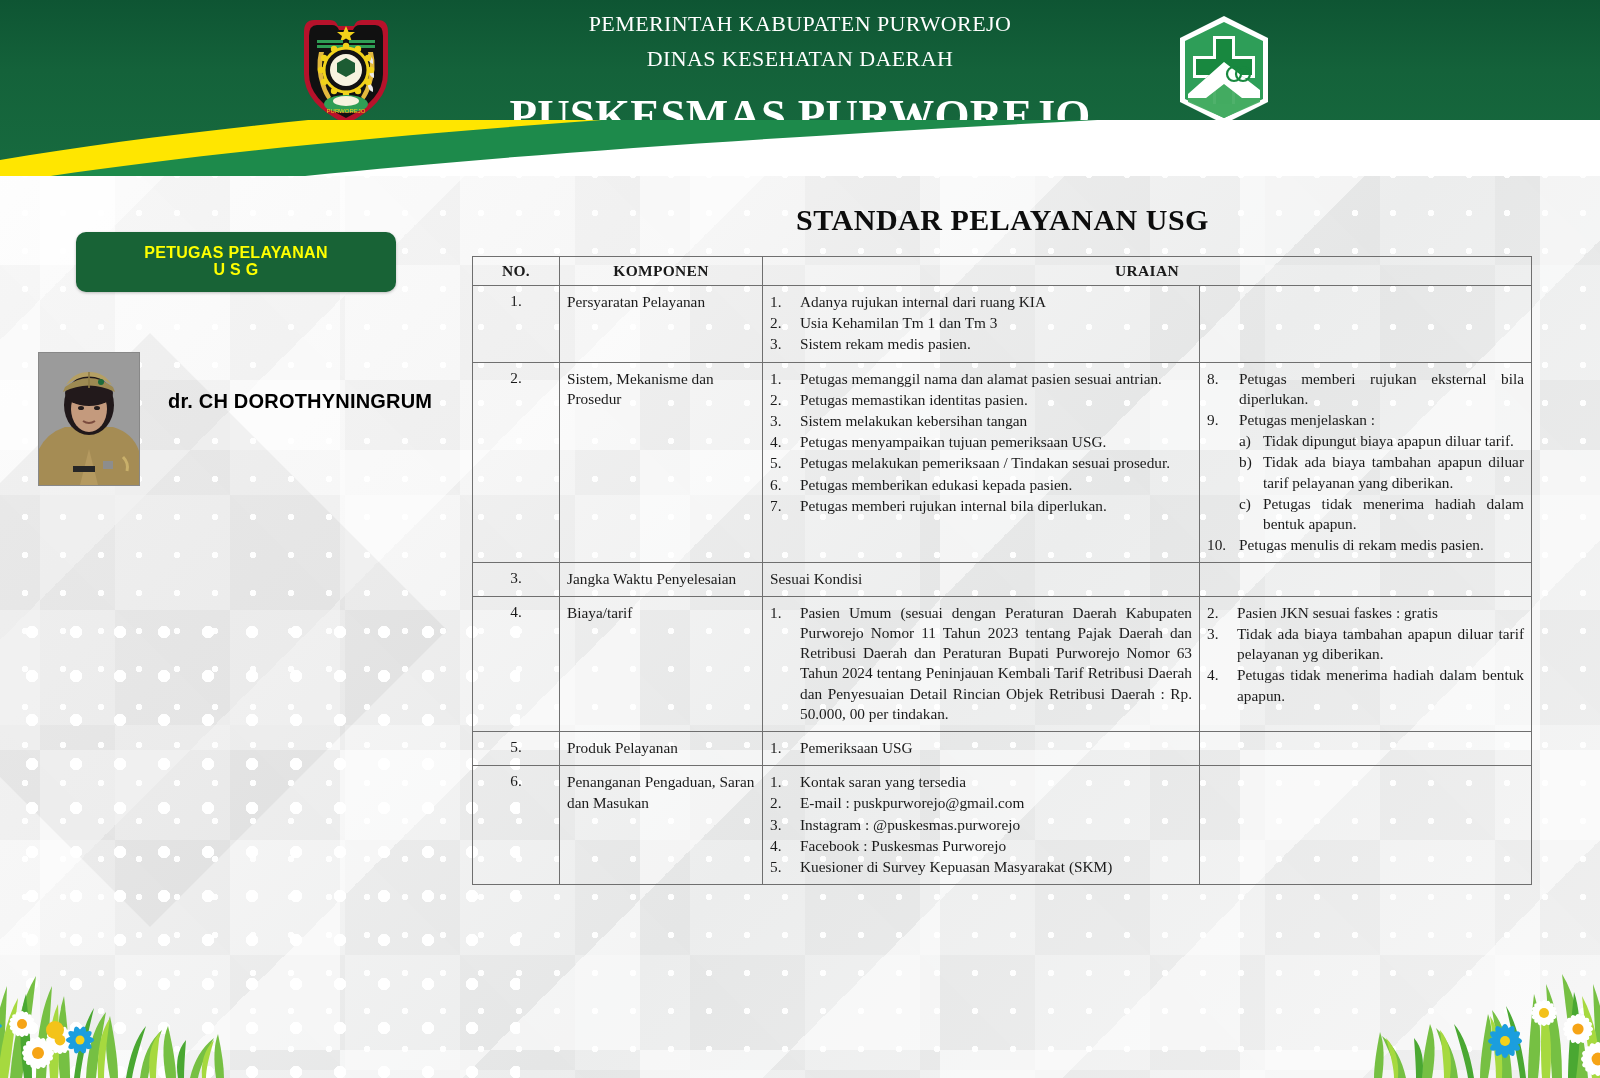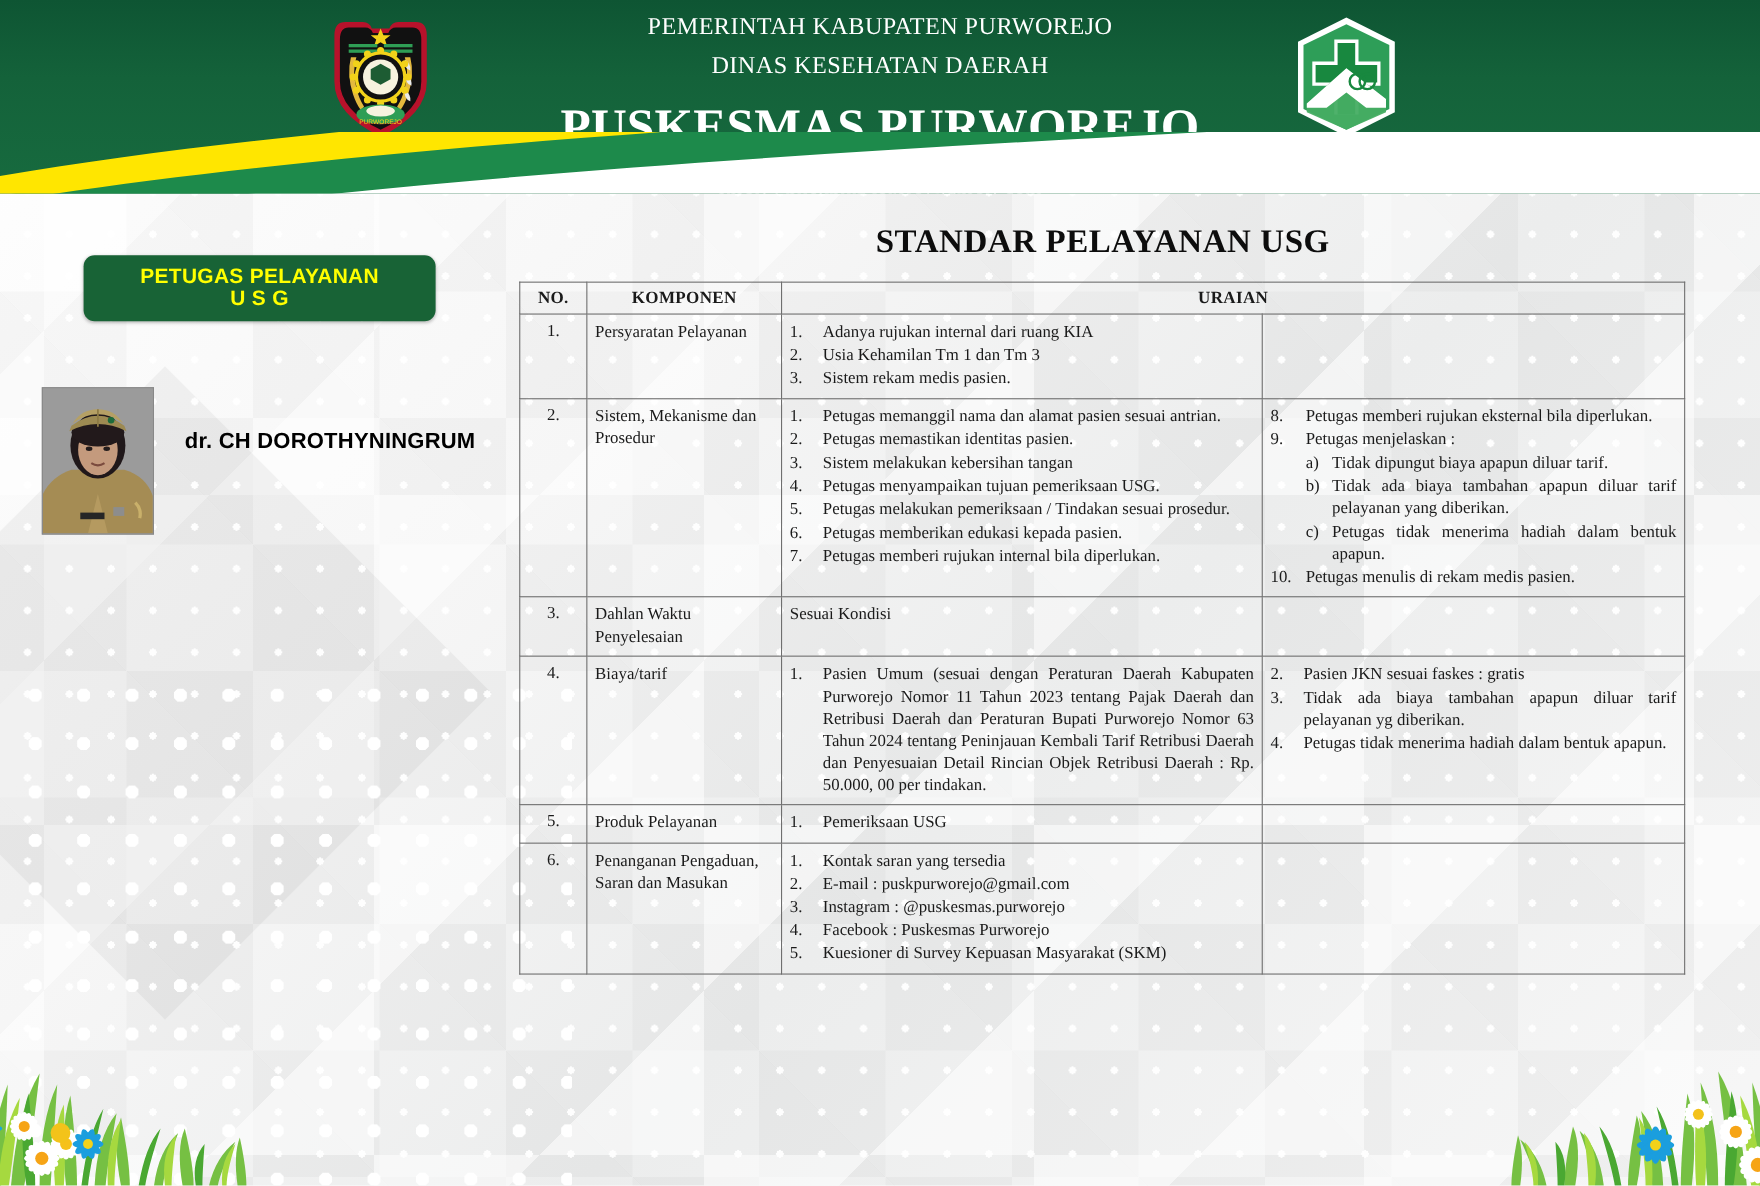--- a/index.html
+++ b/index.html
@@ -95,21 +95,21 @@
   .petugas-badge{
     position:absolute;left:76px;top:232px;width:320px;height:60px;
     background:#186336;
     border-radius:10px;
     display:flex;align-items:center;justify-content:center;
     flex-direction:column;
     box-shadow:0 1px 3px rgba(0,0,0,.25);
   }
   .petugas-badge .l{
     color:#ffff00;font-family:"Liberation Sans",sans-serif;
-    font-weight:bold;font-size:19px;line-height:1.06;letter-spacing:.3px;
+    font-weight:bold;font-size:16px;line-height:1.06;letter-spacing:.3px;
     text-align:center;
   }
 
   .photo{
     position:absolute;left:38px;top:352px;width:100px;height:132px;
     border:1px solid #888;
     overflow:hidden;
     background:#9a9a9a;
   }
   .photo svg{display:block;}
@@ -140,21 +140,21 @@
   }
   .tbl td,.tbl th{
     border:1px solid #6f6f6f;
     vertical-align:top;
     padding:6px 7px;
   }
   .tbl th{
     text-align:center;
     font-weight:bold;
     font-size:15.5px;
-    padding:5px 0;
+    padding:5px 20px;
     letter-spacing:.3px;
     vertical-align:middle;
   }
   .c-no{width:46px;text-align:center;vertical-align:middle;}
   .c-komp{width:162px;vertical-align:middle;}
   .c-ur1{width:422px;}
   .c-ur2{width:auto;}
 
   ol.num{
     margin:0;padding:0;list-style:none;
@@ -380,21 +380,21 @@
             <li>
               <span class="mk">10.</span>
               <span>Petugas menulis di rekam medis pasien.</span>
             </li>
           </ol>
         </td>
       </tr>
 
       <tr>
         <td class="c-no">3.</td>
-        <td class="c-komp komp-txt">Dahlan Waktu Penyelesaian</td>
+        <td class="c-komp komp-txt">Jangka Waktu Penyelesaian</td>
         <td class="c-ur1 plain">Sesuai Kondisi</td>
         <td class="c-ur2"></td>
       </tr>
 
       <tr>
         <td class="c-no">4.</td>
         <td class="c-komp komp-txt">Biaya/tarif</td>
         <td class="c-ur1">
           <ol class="num">
             <li><span class="mk">1.</span><span>Pasien Umum (sesuai dengan Peraturan Daerah Kabupaten Purworejo Nomor 11 Tahun 2023 tentang Pajak Daerah dan Retribusi Daerah dan Peraturan Bupati Purworejo Nomor 63 Tahun 2024 tentang Peninjauan Kembali Tarif Retribusi Daerah dan Penyesuaian Detail Rincian Objek Retribusi Daerah : Rp. 50.000, 00 per tindakan.</span></li>

